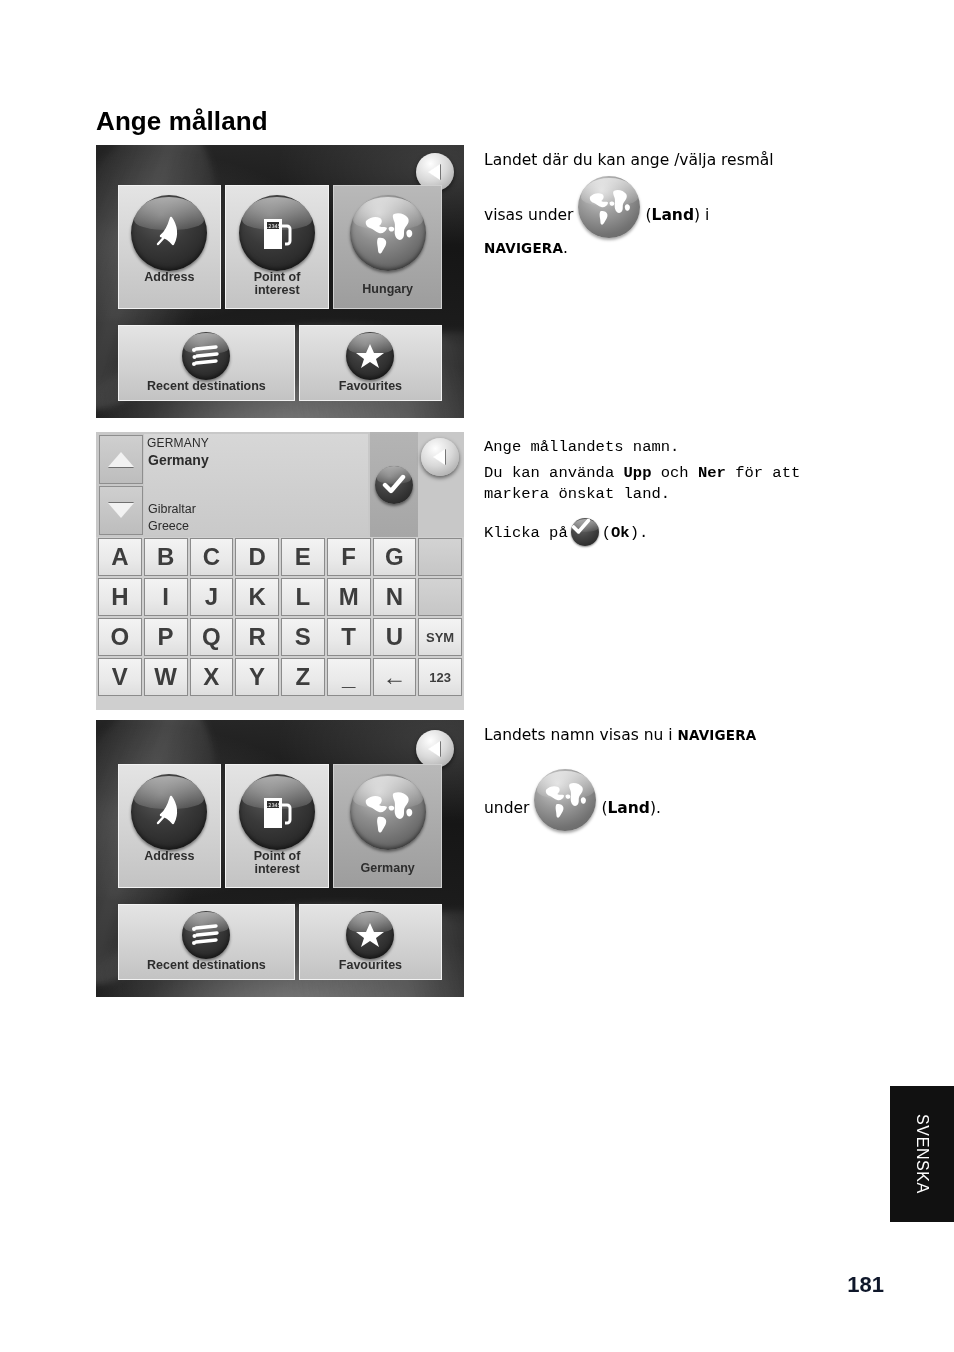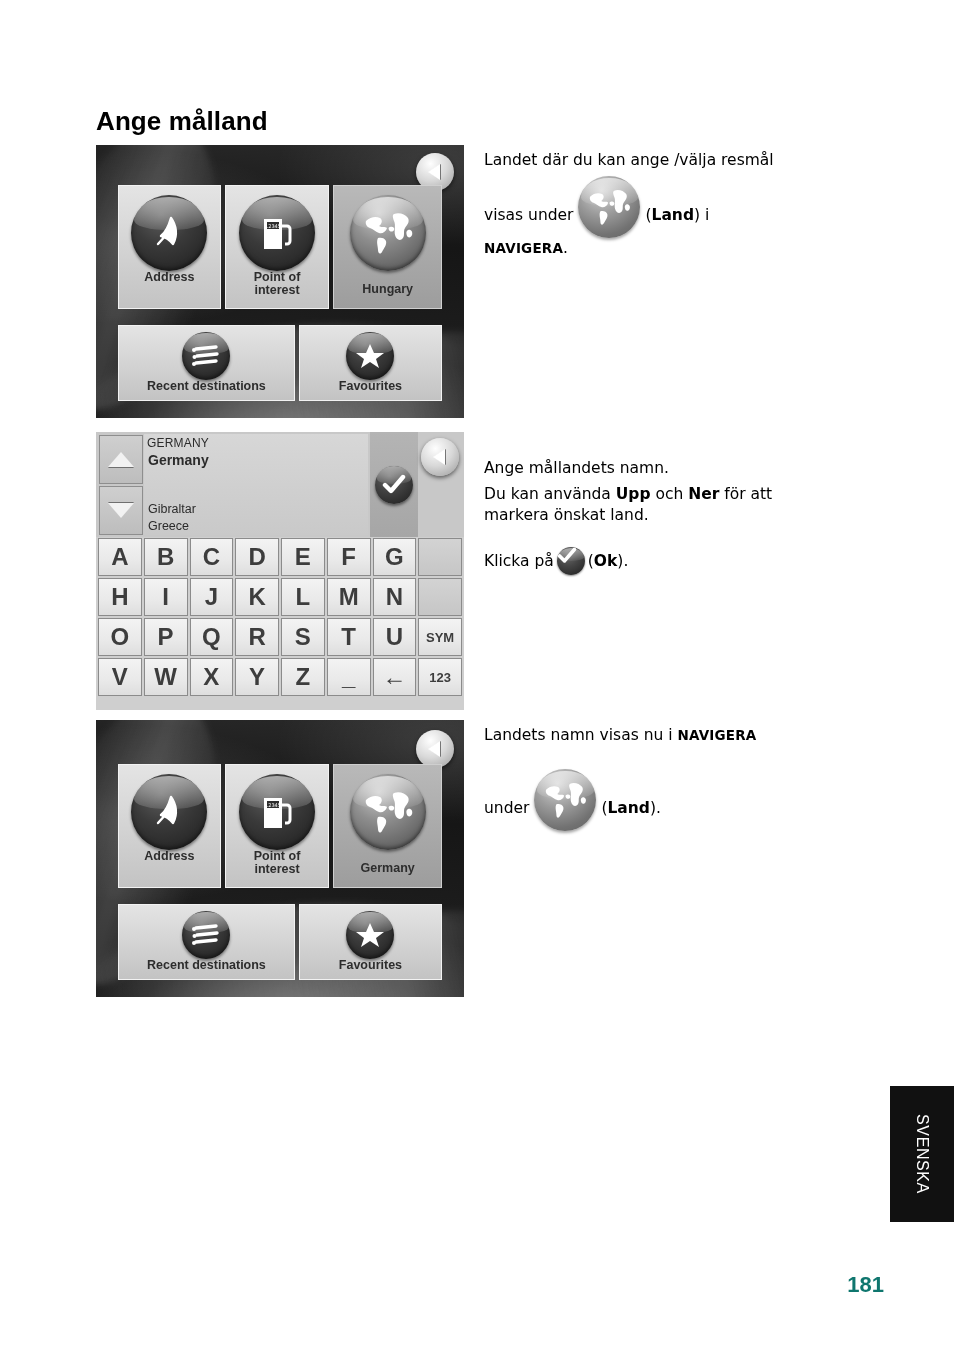--- a/index.html
+++ b/index.html
@@ -194,21 +194,21 @@
   }
   .lang-tab span{
     position:absolute;left:50%;top:50%;
     transform:translate(-50%,-50%) rotate(90deg);
     color:#ffffff;font-family:"Liberation Sans", sans-serif;
     font-size:16px;letter-spacing:.6px;white-space:nowrap;
   }
   .folio{
     position:absolute;right:70px;top:1272px;
     font-family:"Liberation Sans", sans-serif;
-    font-size:22px;font-weight:bold;color:#0f766e;
+    font-size:22px;font-weight:bold;color:#0f172a;
   }
 </style>
 </head>
 <body>
 
 <div class="page">
 
   <div class="page-title">Ange målland</div>
 
   <div class="shot" id="shot1" style="top:145px;height:273px;">
@@ -459,26 +459,26 @@
               <path d="M26 41 C29 40 33 41 34 44 C35 48 32 51 30 55 C28 58 26 56 26 53 C26 49 24 45 26 41 Z"></path>
               <path d="M42 17 C47 15 53 17 56 21 C58 25 55 28 53 31 C51 34 53 38 51 41 C48 45 44 42 43 38 C42 33 44 28 42 24 C41 21 40 18 42 17 Z"></path>
               <path d="M56 33 C59 32 61 35 60 38 C59 41 56 41 55 39 C54 36 54 34 56 33 Z"></path>
               <path d="M38 30 C41 29 43 31 42 33 C41 35 38 35 37 33 C36 31 37 30 38 30 Z"></path>
             </g>
           </svg></span><span>(</span><b>Land</b><span>) i</span><br><span class="sc">NAVIGERA</span><span>.</span>
     </p>
   </div>
 
 
-  <div class="txt" style="top:458px;">
+  <div class="txt" style="top:437px;font-family:Liberation Mono, monospace;">
     <p>Ange mållandets namn.</p>
     <p>
       <span>Du kan använda </span><b>Upp</b><span> och </span><b>Ner</b><span> för att</span><br><span>markera önskat land.</span>
     </p>
-    <p style="margin-top:22px;">
+    <p style="margin-top:14px;">
       <span>Klicka på</span><span class="inline-ok"><svg width="20" height="18" viewBox="0 0 24 22">
             <path d="M3 11 L9 17 L21 3" fill="none" stroke="#fff" stroke-width="4.4" stroke-linecap="round" stroke-linejoin="round"></path>
           </svg></span><span>(</span><b>Ok</b><span>).</span>
     </p>
   </div>
 
   <div class="txt" style="top:725px;">
     <p>
       <span>Landets namn visas nu i </span><span class="sc">NAVIGERA</span>
     </p>

